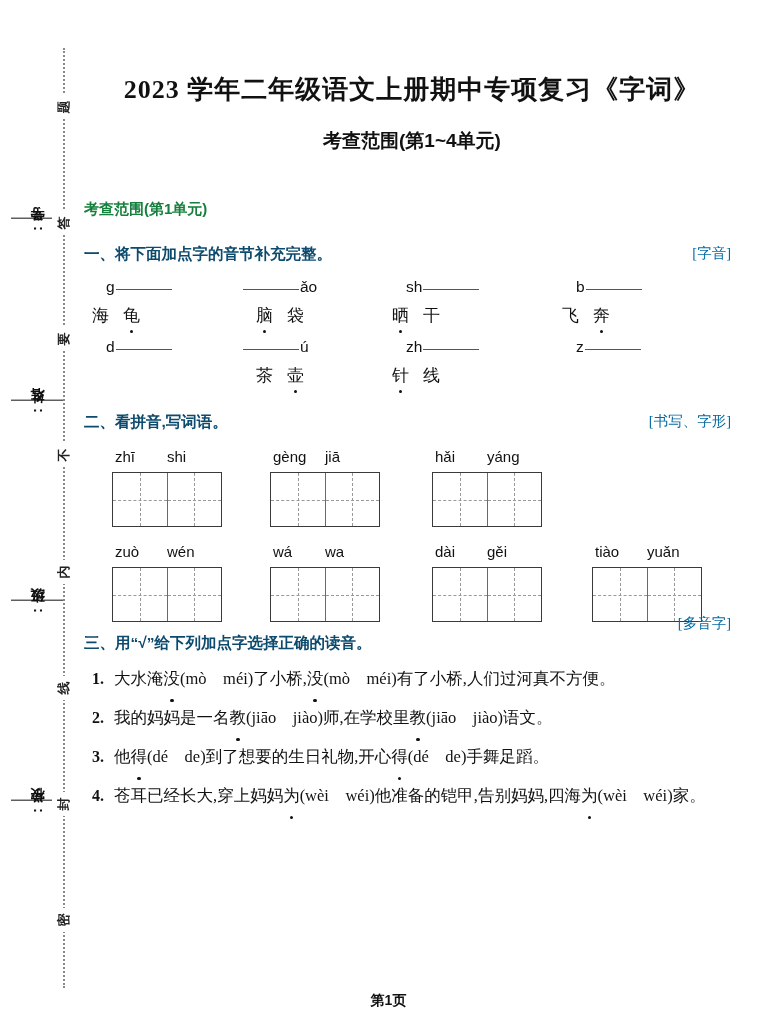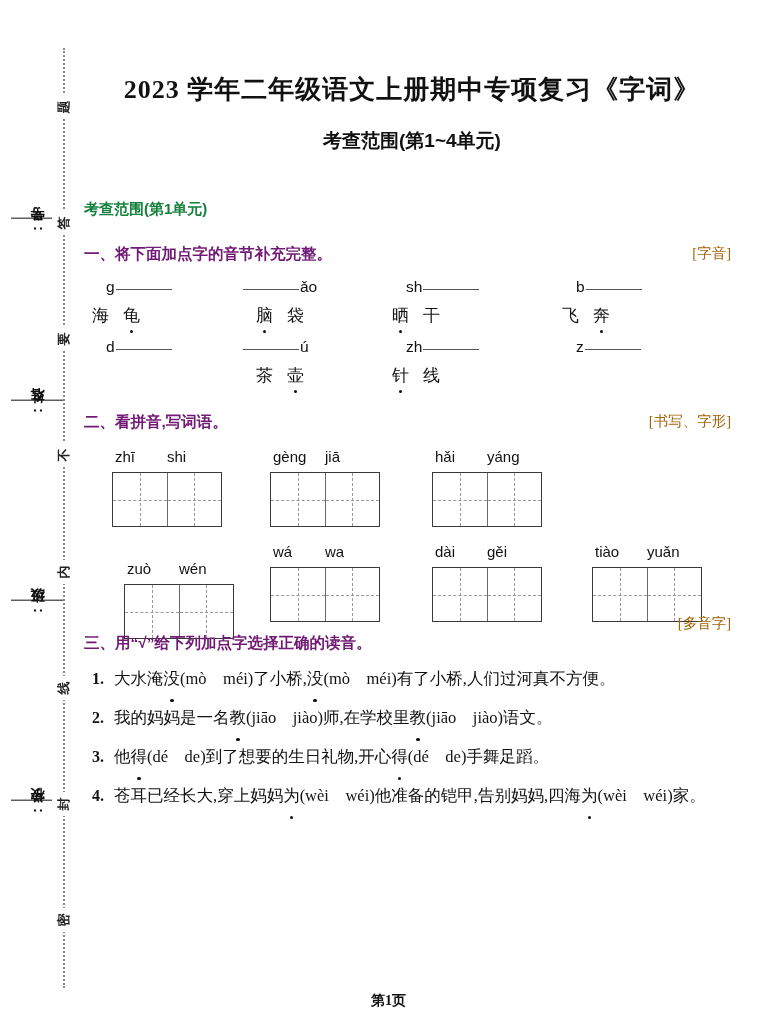--- a/index.html
+++ b/index.html
@@ -68,26 +68,26 @@
   .unit-banner{
     position:absolute;left:84px;top:200px;
     font-family:"Liberation Sans","DejaVu Sans",sans-serif;
     font-weight:700;font-size:15px;color:#15803d;
   }
 
   
   .qhead{
     position:absolute;left:84px;
     font-family:"Liberation Sans","DejaVu Sans",sans-serif;
-    font-weight:700;font-size:15.5px;color:#701a75;white-space:nowrap;
+    font-weight:700;font-size:15.5px;color:#0c4a6e;white-space:nowrap;
   }
   .qtag{
     position:absolute;right:46px;
     font-family:"Liberation Serif","DejaVu Serif",serif;
-    font-size:14.5px;color:#a16207;white-space:nowrap;
+    font-size:14.5px;color:#0369a1;white-space:nowrap;
   }
 
   
   .ex1{position:absolute;left:92px;top:278px;width:648px;}
   .ex1-row{position:relative;height:60px;}
   .cell1{position:absolute;width:160px;}
   .py-line{
     position:relative;height:26px;
     font-family:"Liberation Sans","DejaVu Sans",sans-serif;
     font-size:15.5px;
@@ -157,21 +157,21 @@
   .q-item .dot-char::after{
     content:"";position:absolute;left:50%;bottom:-7px;
     width:3.5px;height:3.5px;margin-left:-1.75px;
     background:#111;border-radius:50%;
   }
 
   
   .footer{
     position:absolute;left:0;right:0;bottom:14px;
     text-align:center;
-    font-family:Liberation Serif, serif;
+    font-family:Liberation Sans, sans-serif;
     font-weight:700;font-size:14px;
   }
 </style>
 </head>
 <body>
 
 <div class="page">
 
   <div class="seal-col">
     <div class="seal-labels">
@@ -269,21 +269,21 @@
         </div>
         <div class="tz-group" style="left: 158px;">
           <div class="tz-py"><span>gèng</span><span>jiā</span></div>
           <div class="tz-box">
             <div class="tz-half"></div>
             <div class="tz-half"></div>
           </div>
         </div>
       </div>
       <div class="tz-row">
-        <div class="tz-group" style="left: 12px; margin-top: 17px;">
+        <div class="tz-group" style="left: 0px;">
           <div class="tz-py"><span>zuò</span><span>wén</span></div>
           <div class="tz-box">
             <div class="tz-half"></div>
             <div class="tz-half"></div>
           </div>
         </div>
         <div class="tz-group" style="left: 158px;">
           <div class="tz-py"><span>wá</span><span>wa</span></div>
           <div class="tz-box">
             <div class="tz-half"></div>

